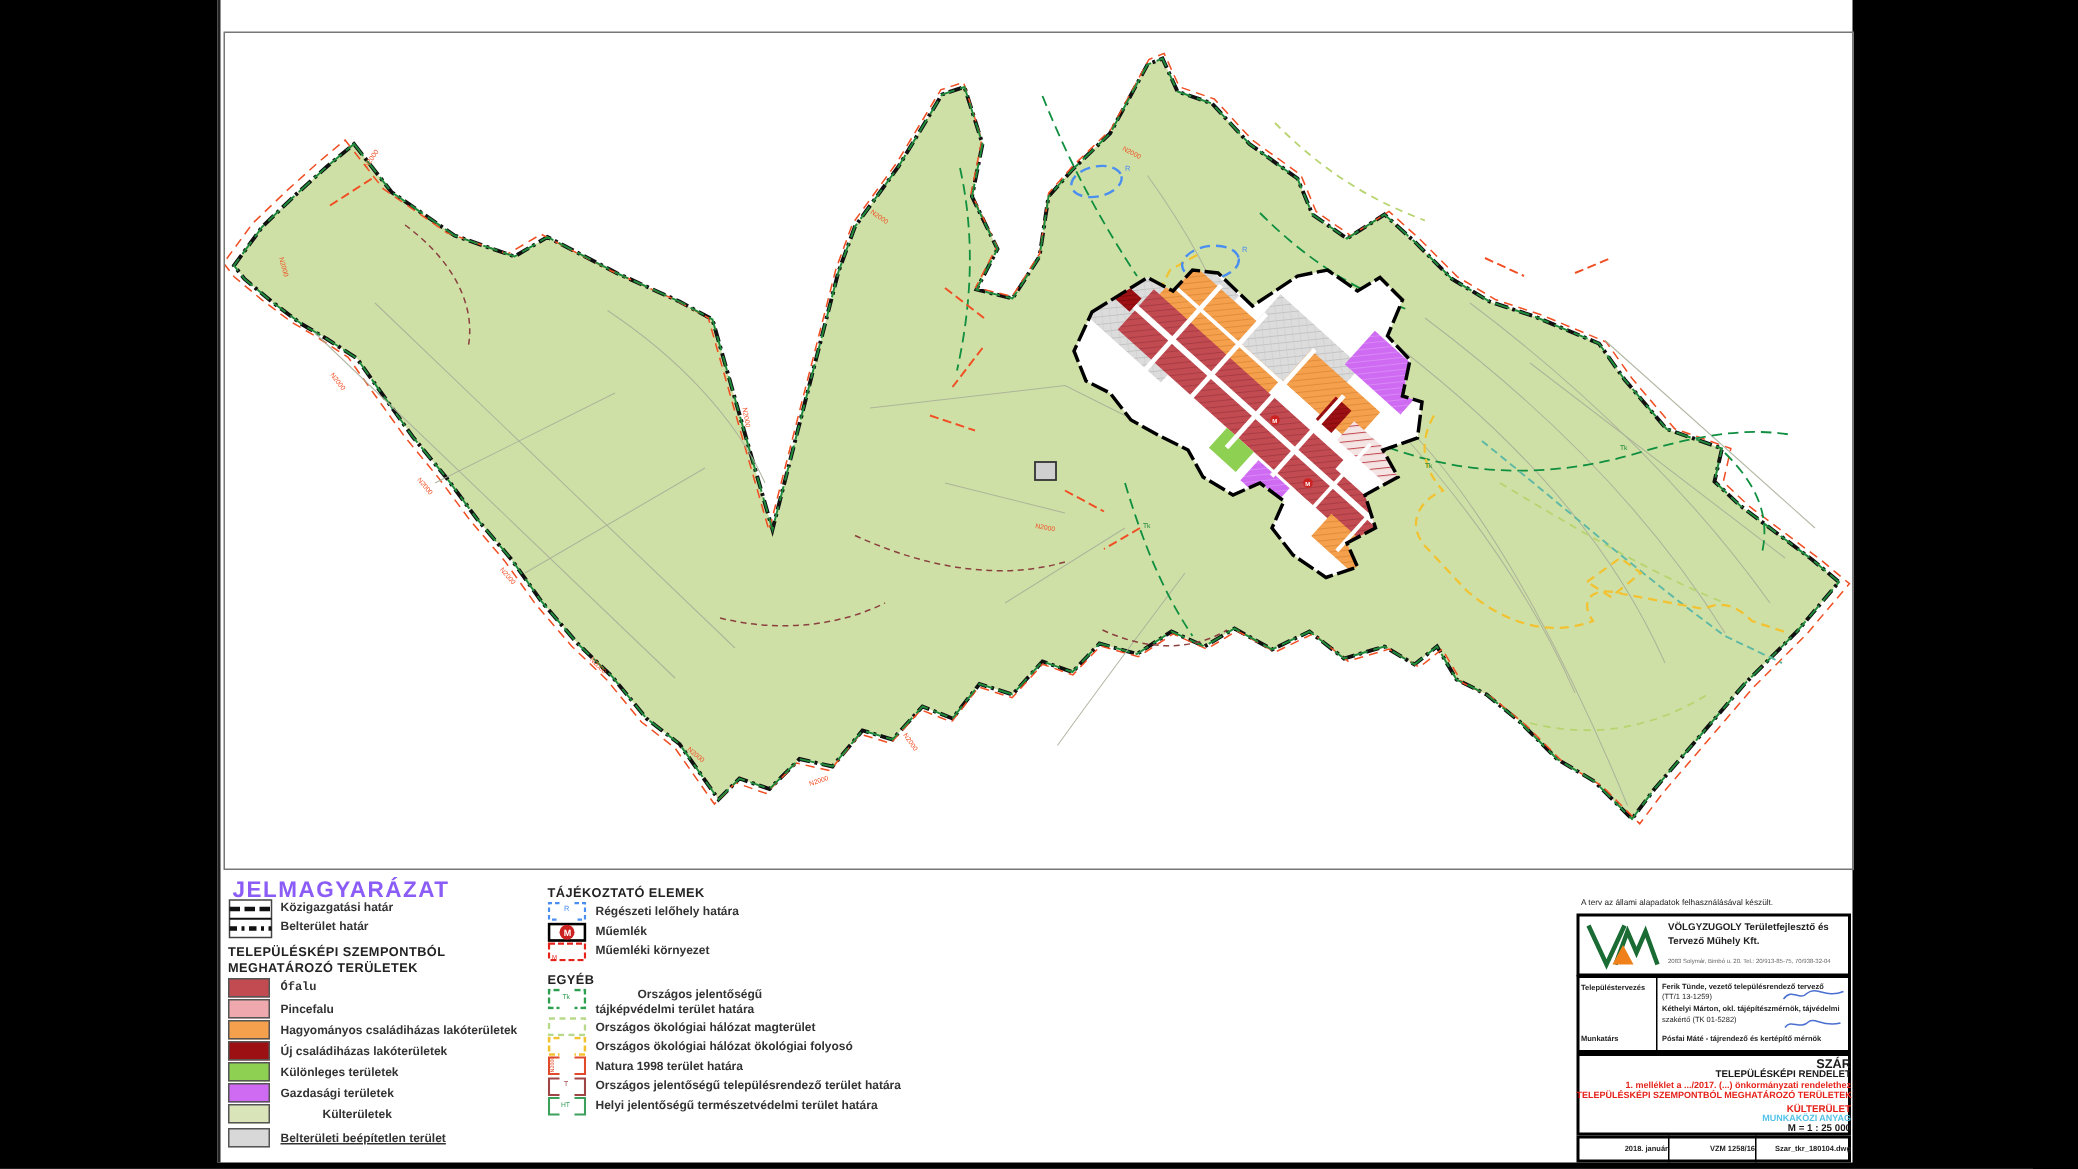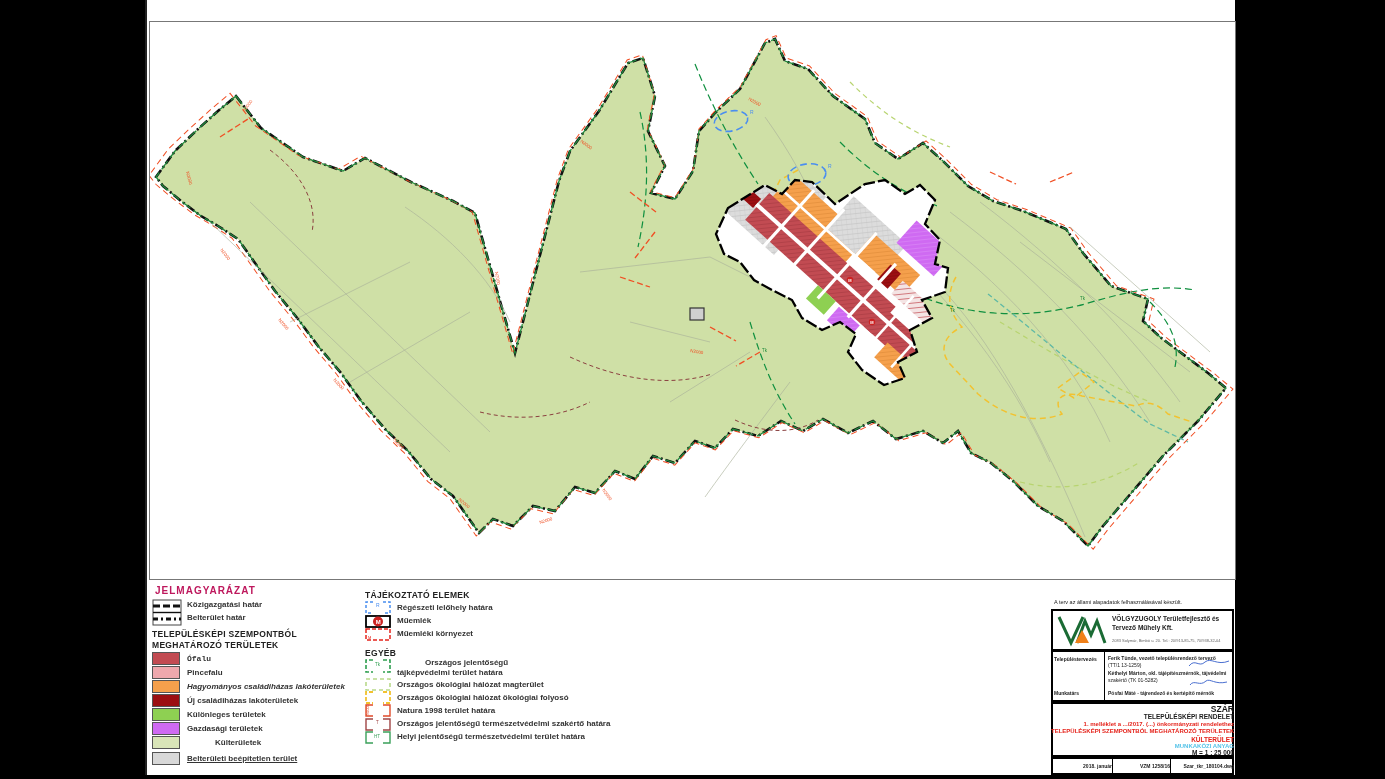--- a/index.html
+++ b/index.html
@@ -3,21 +3,21 @@
 <meta charset="utf-8">
 <style>
   html,body{margin:0;padding:0;background:#000;width:1385px;height:779px;overflow:hidden;
     font-family:"Liberation Sans","DejaVu Sans",sans-serif;}
   #stage{position:absolute;left:0;top:0;width:1385px;height:779px;background:#000;}
   #sheet{position:absolute;left:145px;top:0;width:1088px;height:775px;background:#fff;border-left:2px solid #222;}
   #mapframe{position:absolute;left:2px;top:21px;width:1085px;height:557px;border:1px solid #777;}
   #mapsvg{position:absolute;left:0;top:0;}
   .abs{position:absolute;}
   .lbl{color:#1a1a1a;font-weight:bold;white-space:nowrap;}
-  .leg-title{font-size:10px;letter-spacing:1px;color:#be185d;font-weight:bold;}
+  .leg-title{font-size:15px;letter-spacing:1px;color:#8b5cf6;font-weight:bold;}
   .leg-sec{font-size:8.5px;color:#222;font-weight:bold;letter-spacing:.3px;}
   .leg-item{font-size:8px;color:#333;font-weight:bold;white-space:nowrap;}
   .sw{position:absolute;width:26px;height:11px;border:1px solid #555;}
   .tb{position:absolute;border:1px solid #000;box-sizing:border-box;}
   .tb-small{font-size:5px;color:#222;white-space:nowrap;}
   .tb-label{font-size:5.5px;font-weight:bold;color:#222;}
   .center{text-align:right;width:100%;}
   .red{color:#e5231b;}
   .cyan{color:#55c3e8;}
   svg text{font-family:"Liberation Sans","DejaVu Sans",sans-serif;}
@@ -220,21 +220,21 @@
     <div class="abs leg-item" style="left:40px;top:613px;">Belterület határ</div>
 
     <div class="abs leg-sec" style="left:5px;top:629px;">TELEPÜLÉSKÉPI SZEMPONTBÓL</div>
     <div class="abs leg-sec" style="left:5px;top:640px;">MEGHATÁROZÓ TERÜLETEK</div>
 
     <div class="sw" style="left: 5px; top: 652px; background-color: rgb(194, 75, 82);"></div>
     <div class="abs leg-item" style="left:40px;top:654px;font-family:Liberation Mono, monospace;">Ófalu</div>
     <div class="sw" style="left: 5px; top: 666px; background-color: rgb(239, 168, 173);"></div>
     <div class="abs leg-item" style="left:40px;top:668px;">Pincefalu</div>
     <div class="sw" style="left: 5px; top: 680px; background-color: rgb(245, 160, 76);"></div>
-    <div class="abs leg-item" style="left:40px;top:682px;font-style:italic;">Hagyományos családiházas lakóterületek</div>
+    <div class="abs leg-item" style="left:40px;top:682px;">Hagyományos családiházas lakóterületek</div>
     <div class="sw" style="left: 5px; top: 694px; background-color: rgb(156, 15, 18);"></div>
     <div class="abs leg-item" style="left:40px;top:696px;">Új családiházas lakóterületek</div>
     <div class="sw" style="left: 5px; top: 708px; background-color: rgb(142, 208, 82);"></div>
     <div class="abs leg-item" style="left:40px;top:710px;">Különleges területek</div>
     <div class="sw" style="left: 5px; top: 722px; background-color: rgb(207, 106, 242);"></div>
     <div class="abs leg-item" style="left:40px;top:724px;">Gazdasági területek</div>
     <div class="sw" style="left: 5px; top: 736px; background-color: rgb(217, 229, 184);"></div>
     <div class="abs leg-item" style="left:40px;top:738px;padding-left:28px;">Külterületek</div>
     <div class="sw" style="left: 5px; top: 752px; background-color: rgb(216, 216, 216);"></div>
     <div class="abs leg-item" style="left:40px;top:754px;text-decoration:underline;">Belterületi beépítetlen terület</div>
@@ -285,21 +285,21 @@
       <path d="M8,2 H1 V13 H8 M18,2 H25 V13 H18" fill="none" stroke-width="1.4" stroke="#e04a2a"></path>
       <text font-size="3.6" transform="translate(4,12) rotate(-90)" fill="#e04a2a">N2000</text>
       <text font-size="3.6" transform="translate(10,15) rotate(180)" fill="#e04a2a">N2000</text>
     </svg>
     <div class="abs leg-item" style="left:250px;top:706px;">Natura 1998 terület határa</div>
 
     <svg class="abs" style="left:218px;top:717px;" width="26" height="14">
       <path d="M8,2 H1 V13 H8 M18,2 H25 V13 H18" fill="none" stroke-width="1.4" stroke="#a04545"></path>
       <text x="11" y="7" font-size="4.5" fill="#a04545">T</text>
     </svg>
-    <div class="abs leg-item" style="left:250px;top:719px;">Országos jelentőségű természetvédelmi szakértő határa</div>
+    <div class="abs leg-item" style="left:250px;top:719px;">Országos jelentőségű településrendező terület határa</div>
 
     <svg class="abs" style="left:218px;top:730px;" width="26" height="14">
       <path d="M8,2 H1 V13 H8 M18,2 H25 V13 H18" fill="none" stroke-width="1.4" stroke="#3aa05a"></path>
       <text x="9" y="8" font-size="4.5" fill="#3aa05a">HT</text>
     </svg>
     <div class="abs leg-item" style="left:250px;top:732px;">Helyi jelentőségű természetvédelmi terület határa</div>
   </div>
 
   <div>
     <div class="abs tb-small" style="left:907px;top:599px;font-size:5.5px;">A terv az állami alapadatok felhasználásával készült.</div>

